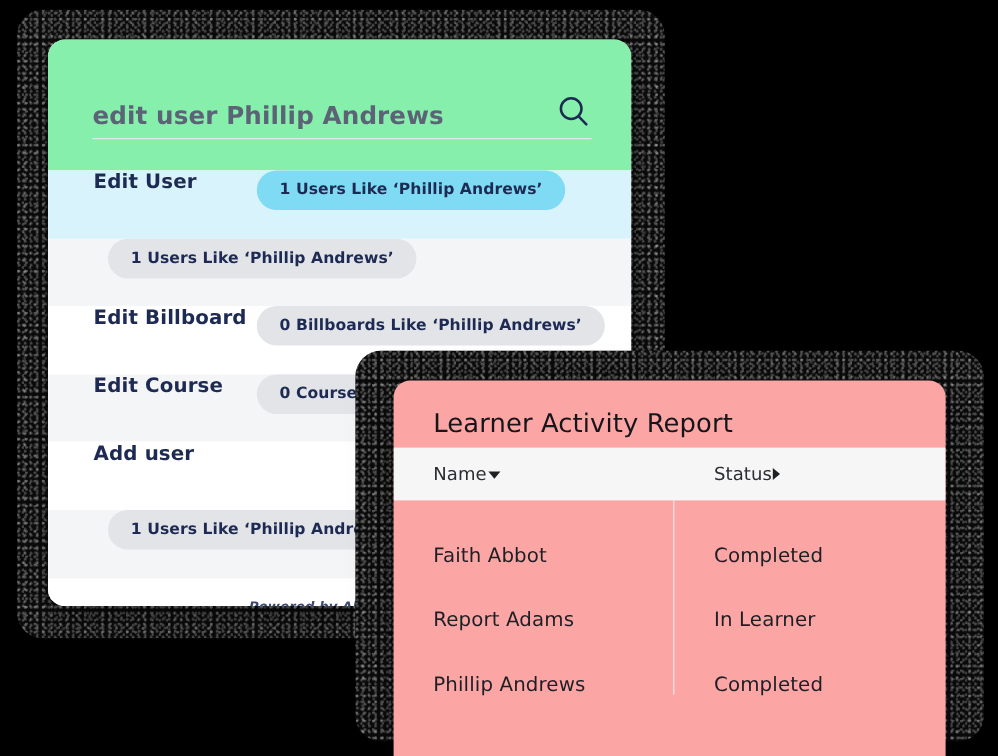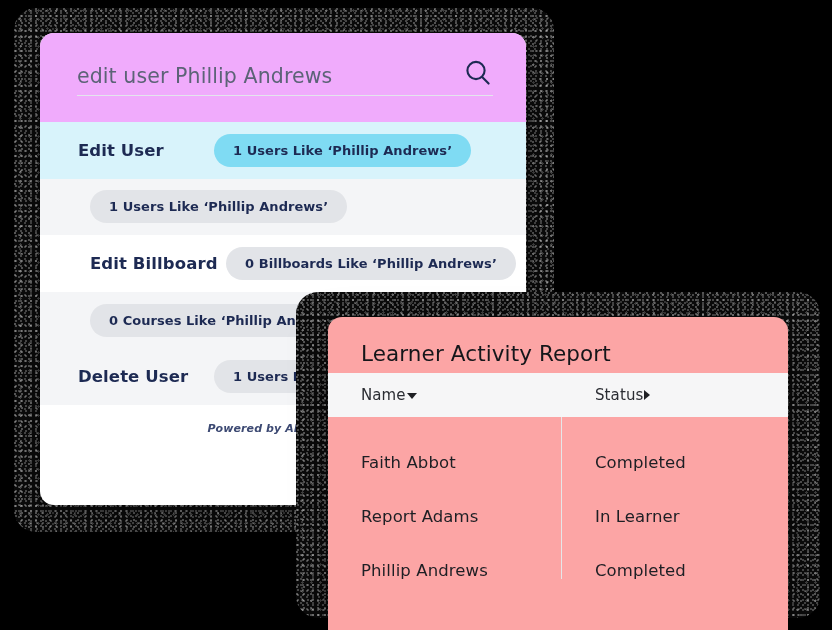--- a/index.html
+++ b/index.html
@@ -47,25 +47,26 @@
     top: 33px;
     width: 486px;
     height: 472px;
     background: #ffffff;
     border-radius: 14px;
     overflow: hidden;
     box-shadow: 0 6px 26px rgba(0,0,0,.45);
   }
 
   .search-row {
-    height: 89px;
-    background: #f0abfc;
-    position: relative;
-    display: flex;
-    align-items: center;
+    height: 109px;
+    background: #86efac;
+    position: relative;
+    display: flex;
+    align-items: center;
+    font-weight: bold;
   }
   .search-inner {
     position: absolute;
     left: 37px;
     right: 33px;
     bottom: 26px;
     border-bottom: 1px solid #e3e6ec;
     padding-bottom: 9px;
     display: flex;
     align-items: flex-end;
@@ -82,27 +83,27 @@
     width: 30px; height: 30px;
     position: relative;
     margin-bottom: -2px;
     flex: 0 0 auto;
   }
   .search-icon-wrap svg { display:block; }
 
   .cmd-row {
     height: 56.6px;
     display: flex;
-    align-items: center;
+    align-items: flex-start;
     padding-left: 38px;
     position: relative;
   }
   .cmd-row.bg-active { background: #d8f3fb; }
   .cmd-row.bg-alt    { background: #f4f5f7; }
-  .cmd-row.bg-plain  { background: #ffffff; margin-left: 12px; }
+  .cmd-row.bg-plain  { background: #ffffff; }
 
   .cmd-label {
     font-size: 16.5px;
     font-weight: 700;
     color: #1d2a53;
     letter-spacing: .1px;
     white-space: nowrap;
     width: 124px;
     flex: 0 0 auto;
   }
@@ -237,24 +238,27 @@
           <div class="cmd-pill pill-active">1 Users Like ‘Phillip Andrews’</div>
         </div>
         <div class="cmd-row bg-alt">
           <div class="cmd-pill pill-muted">1 Users Like ‘Phillip Andrews’</div>
         </div>
         <div class="cmd-row bg-plain">
           <div class="cmd-label">Edit Billboard</div>
           <div class="cmd-pill pill-muted">0 Billboards Like ‘Phillip Andrews’</div>
         </div>
         <div class="cmd-row bg-alt">
+          <div class="cmd-label">Edit Course</div>
           <div class="cmd-pill pill-muted">0 Courses Like ‘Phillip Andrews’</div>
         </div>
+        <div class="cmd-row bg-plain">
+          <div class="cmd-label">Add user</div>
+        </div>
         <div class="cmd-row bg-alt">
-          <div class="cmd-label">Delete User</div>
           <div class="cmd-pill pill-muted">1 Users Like ‘Phillip Andrews’</div>
         </div>
       </div>
 
     <div class="palette-footer">
       <span class="fx">Powered by Absorb Inte</span>
     </div>
   </div>
 
   <div class="noise-shadow" style="left:296px; top:292px; width:524px; height:326px;"></div>

